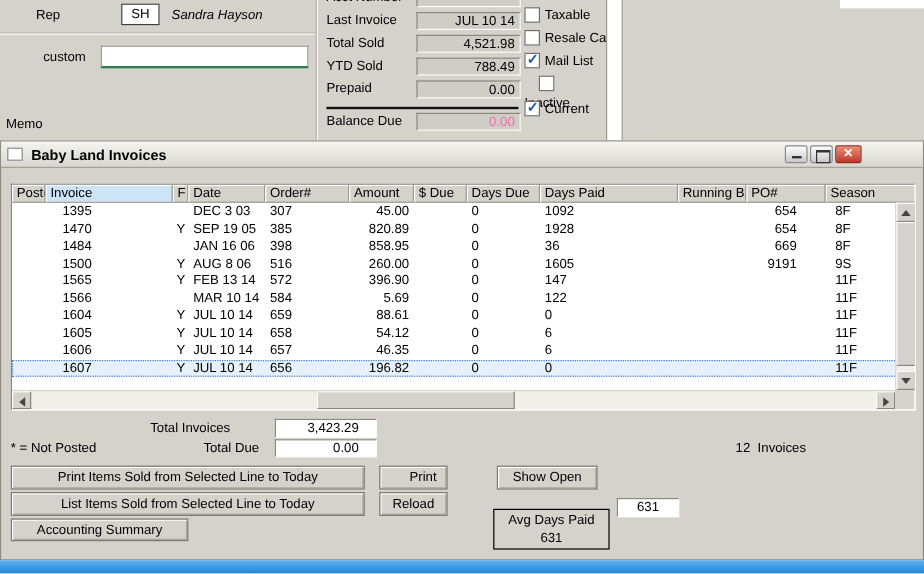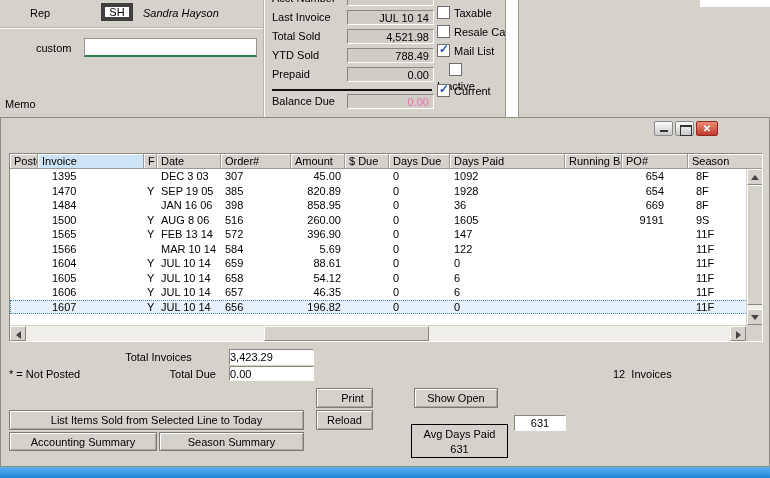--- a/index.html
+++ b/index.html
@@ -6,21 +6,21 @@
   html,body { background:#c9c6bf; }
   .screen {
     position: relative; width: 770px; height: 478px;
     background: #ffffff; overflow: hidden;
     font-family: "Liberation Sans", sans-serif; font-size: 11px; color: #000;
   }
   
   .top-form { position:absolute; left:0; top:0; width:770px; height:117px; background:#d5d2cb; }
   .top-form > * { position:absolute; }
   .rep-label { left:30px; top:7px; }
-  .rep-input { left:101px; top:3px; width:32px; height:18px; border:4px solid #404040;
+  .rep-input { left:101px; top:3px; width:32px; height:18px; border:1px solid #404040;
     text-align:center; font:inherit; background:#fff; padding:0; }
   .rep-name { left:143px; top:7px;font-style:italic; }
   .h-groove { left:0; top:27px; width:263px; height:2px; border-top:1px solid #b7b4ac; border-bottom:1px solid #fbfaf7; }
   .v-groove { left:263px; top:0; width:2px; height:117px; border-left:1px solid #b7b4ac; border-right:1px solid #fbfaf7; }
   .custom-label { left:36px; top:42px; }
   .custom-input { left:84px; top:38px; width:173px; height:19px; border:1px solid #9a978f;
     border-bottom:2px solid #2e7d4f; background:#fff; font:inherit; padding:0 3px; }
   .memo-label { left:5px; top:98px; }
   .fields { left:272px; top:0; width:164px; height:117px; }
   .fields div.field-row { position:absolute; left:0; width:164px; height:16px; }
@@ -107,21 +107,21 @@
   .tri { width:0; height:0; margin:auto; }
   .tri.up    { margin-top:5px; border-left:4px solid transparent; border-right:4px solid transparent; border-bottom:5px solid #444; }
   .tri.down  { margin-top:5px; border-left:4px solid transparent; border-right:4px solid transparent; border-top:5px solid #444; }
   .tri.left  { margin-top:4px; border-top:4px solid transparent; border-bottom:4px solid transparent; border-right:5px solid #444; }
   .tri.right { margin-top:4px; border-top:4px solid transparent; border-bottom:4px solid transparent; border-left:5px solid #444; }
 
   
   .lbl-tot-inv { left:100px; top:233px; width:115px; text-align:center; }
   .lbl-tot-due { left:100px; top:250px; width:115px; text-align:right; }
   .tot-box { background:#fff; border:1px solid; border-color:#8a877e #fdfcf9 #fdfcf9 #8a877e;
-    text-align:left; padding:1px 14px 0 0; }
+    text-align:right; padding:1px 14px 0 0; }
   .tot-inv { left:228px; top:231px; width:85px; height:16px; }
   .tot-due { left:228px; top:248px; width:85px; height:15px; }
   .not-posted { left:8px; top:250px; }
   .inv-count { left:612px; top:250px; white-space:pre; }
   .btn { position:absolute; height:20px; background:#d5d2cb; border:1px solid #7e7b73;
     box-shadow:inset 1px 1px 0 #fff, inset -1px -1px 0 #a9a69e;
     font:inherit; text-align:center; padding:0; cursor:default; }
   .btn-print-items { left:8px;  top:270px; width:295px; }
   .btn-print       { left:315px; top:270px; width:57px;padding-left:16px; }
   .btn-show-open   { left:413px; top:270px; width:84px; }
@@ -212,20 +212,24 @@
           <span class="cbx on"></span>
           <span>Current</span>
         </label>
       </div>
 
     <div class="strip-v"></div>
     <div class="strip-top"></div>
   </div>
 
   <div class="win">
+    <div class="titlebar">
+      <span class="win-icon"></span>
+      <span class="win-title">Baby Land Invoices</span>
+    </div>
     <div class="tb-btns">
       <div class="tb-btn min"></div>
       <div class="tb-btn max"></div>
       <div class="tb-btn close"></div>
     </div>
 
     <div class="table">
       <div class="thead">
         <span class="cell c-posted">Posted</span>
         <span class="cell c-invoice sorted">Invoice</span>
@@ -426,26 +430,26 @@
       <div class="sb-corner"></div>
     </div>
 
     <span class="lbl-tot-inv">Total Invoices</span>
     <span class="tot-box tot-inv">3,423.29</span>
     <span class="not-posted">* = Not Posted</span>
     <span class="lbl-tot-due">Total Due</span>
     <span class="tot-box tot-due">0.00</span>
     <span class="inv-count">12  Invoices</span>
 
+    <button class="btn btn-print-items">Print Items Sold from Selected Line to Today</button>
     <button class="btn btn-print">Print</button>
     <button class="btn btn-show-open">Show Open</button>
     <button class="btn btn-list-items">List Items Sold from Selected Line to Today</button>
     <button class="btn btn-reload">Reload</button>
     <button class="btn btn-acct-sum">Accounting Summary</button>
-    <button class="btn btn-season-sum">Season Summary</button>
 
     <span class="shown-box">631</span>
     <div class="avg-panel">
       <div>Avg Days Paid</div>
       <div>631</div>
     </div>
   </div>
 
   <div class="blue-strip"></div>
 </div>

